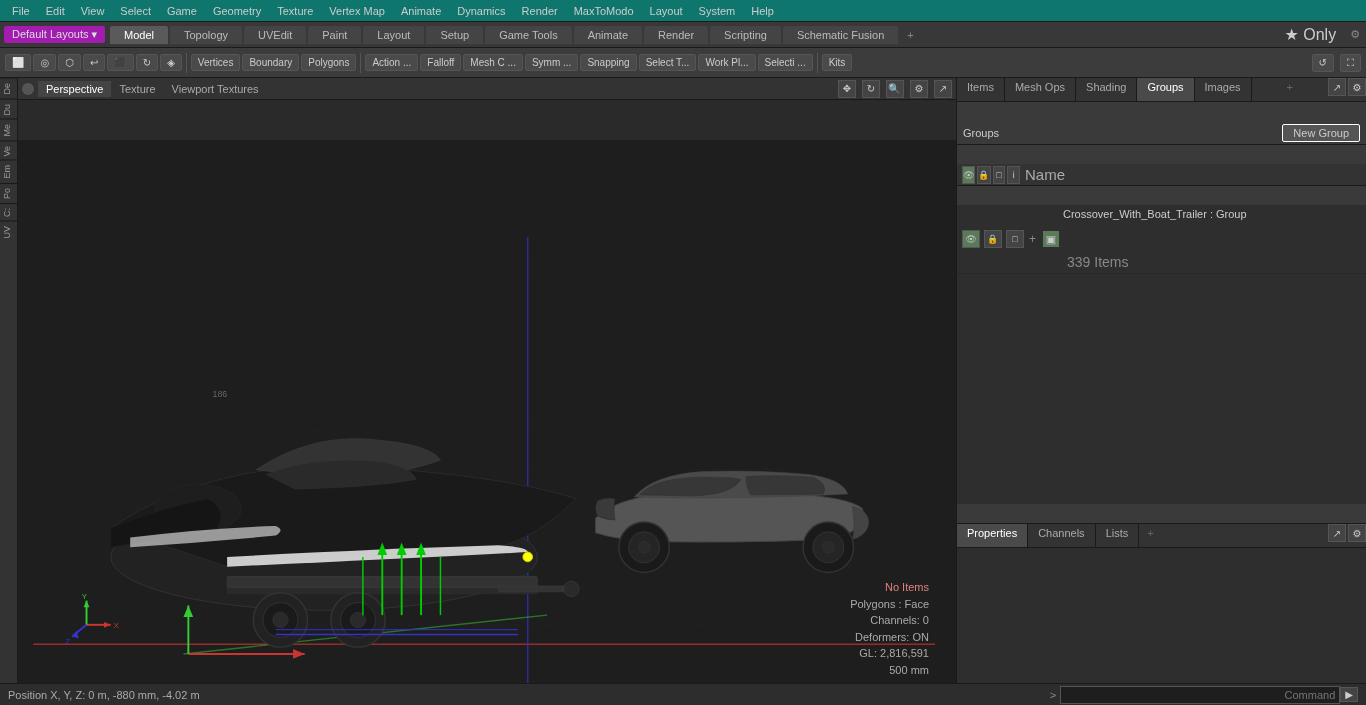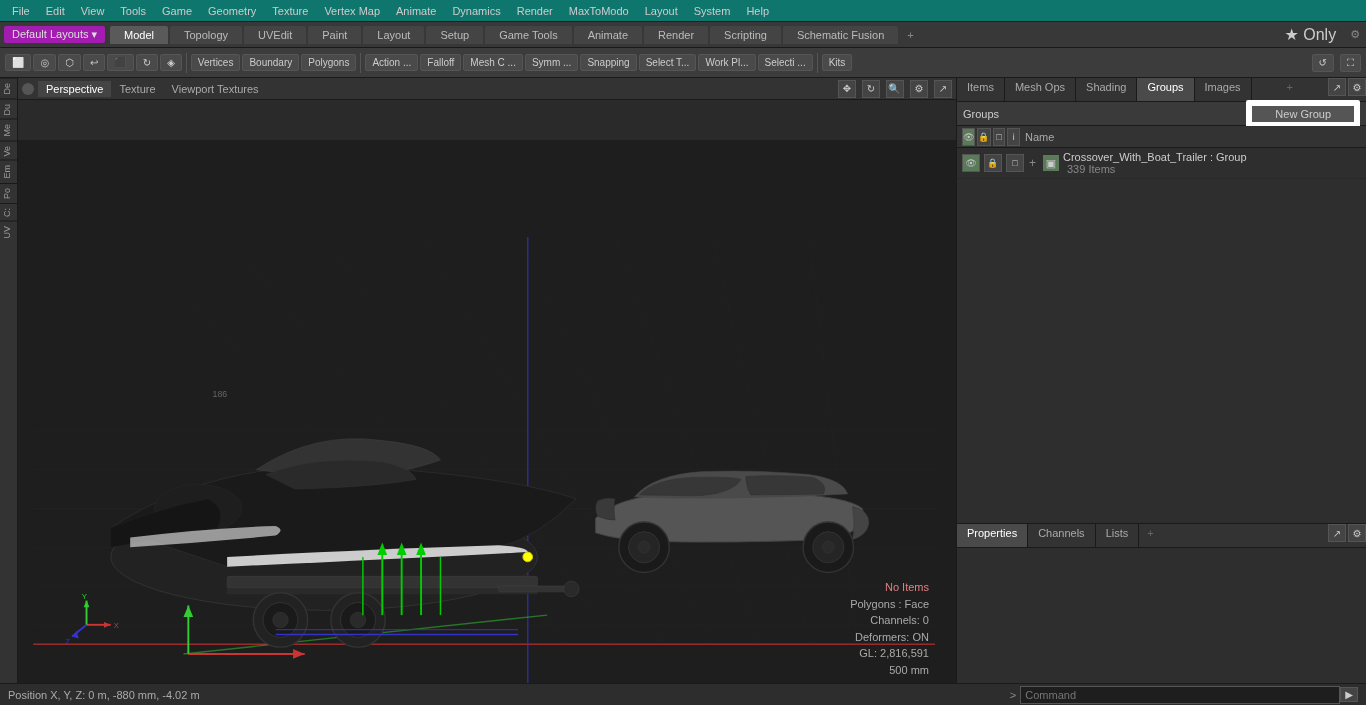--- a/index.html
+++ b/index.html
@@ -32,78 +32,78 @@
     .viewport-tab.active { color: #fff; background: #444; }
     #viewport-canvas { flex: 1; position: relative; background: #1e1e1e; overflow: hidden; }
 
     
     #scene-bg { position: absolute; top: 0; left: 0; width: 100%; height: 100%; }
 
     
     #status-overlay { position: absolute; bottom: 5px; right: 27px; text-align: right; color: #aaa; font-size: 11px; line-height: 1.5; }
 
     
-    #right-panel { width: 410px; background: #3a3a3a; border-left: 1px solid #1a1a1a; display: flex; flex-direction: column; }
+    #right-panel { width: 410px; background: #3a3a3a; border-left: 1px solid #1a1a1a; display: flex; flex-direction: column; gap: 19px; }
 
     
     #right-tabs { display: flex; background: #333; height: 24px; border-bottom: 1px solid #1a1a1a; }
     .right-tab { padding: 3px 10px; font-size: 11px; color: #aaa; cursor: pointer; border-right: 1px solid #1a1a1a; }
     .right-tab.active { background: #4a4a4a; color: #fff; }
     .right-tab-add { padding: 3px 8px; color: #666; cursor: pointer; margin-left: auto; }
 
     
     #groups-header { display: flex; align-items: center; background: #3a3a3a; height: 24px; padding: 0 6px; border-bottom: 1px solid #1a1a1a; }
-    #new-group-btn { padding: 2px 23px; background: #555; border: 6px solid #ffffff; border-radius: 2px; color: #ccc; font-size: 11px; cursor: pointer; margin-left: auto; }
+    #new-group-btn { padding: 2px 10px; background: #555; border: 1px solid #ffffff; border-radius: 2px; color: #ccc; font-size: 11px; cursor: pointer; margin-left: auto; }
 
     
     #groups-list-header { display: flex; align-items: center; background: #333; height: 22px; padding: 0 4px; border-bottom: 1px solid #1a1a1a; }
     .groups-col-icon { width: 60px; display: flex; }
-    .groups-col-name { flex: 1; padding-left: 4px; font-size: 11px; color: #aaa; }
+    .groups-col-name { flex: 1; padding-left: 4px; font-size: 15px; color: #aaa; }
     .groups-icon-btn { width: 18px; height: 18px; background: #444; border: 1px solid #555; margin: 1px; display: flex; align-items: center; justify-content: center; font-size: 9px; cursor: pointer; }
     .groups-icon-btn.active { background: #5a7a5a; }
 
     
     #groups-list { flex: 1; background: #2e2e2e; overflow-y: auto; }
     .group-item { display: flex; align-items: center; padding: 3px 4px; border-bottom: 1px solid #282828; cursor: pointer; }
     .group-item-icons { display: flex; align-items: center; gap: 2px; margin-right: 4px; }
     .group-add-btn { width: 14px; height: 14px; color: #888; font-size: 12px; cursor: pointer; }
     .group-mesh-icon { width: 16px; height: 16px; background: #5a7a5a; margin-right: 4px; display: flex; align-items: center; justify-content: center; }
     .group-name { font-size: 11px; color: #ccc; }
-    .group-subtext { font-size: 11px; color: #888; padding-left: 4px; }
+    .group-subtext { font-size: 14px; color: #888; padding-left: 4px; margin-top: 34px; }
 
     
     #properties-panel { height: 160px; border-top: 1px solid #1a1a1a; display: flex; flex-direction: column; }
     #properties-tabs { display: flex; background: #333; height: 24px; border-bottom: 1px solid #1a1a1a; }
     .prop-tab { padding: 3px 10px; font-size: 11px; color: #aaa; cursor: pointer; border-right: 1px solid #1a1a1a; }
     .prop-tab.active { background: #4a4a4a; color: #fff; }
     .prop-tab-add { padding: 3px 8px; color: #666; cursor: pointer; }
     #properties-content { flex: 1; background: #2e2e2e; }
 
     
     #bottom-bar { display: flex; align-items: center; background: #2d2d2d; height: 22px; padding: 0 8px; border-top: 1px solid #1a1a1a; }
     #position-display { color: #aaa; font-size: 11px; }
     #command-area { display: flex; align-items: center; margin-left: auto; }
     #command-prompt { color: #888; margin-right: 4px; }
-    #command-input { background: #1e1e1e; border: 1px solid #555; color: #ccc; padding: 1px 4px; font-size: 11px; width: 320px; height: 18px; }
+    #command-input { background: #1e1e1e; border: 1px solid #555; color: #ccc; padding: 1px 4px; font-size: 11px; width: 280px; height: 18px; text-align: right; }
 
     
     #vert-tools { width: 18px; background: #333; border-right: 1px solid #1a1a1a; font-size: 7px; color: #888; display: flex; flex-direction: column; }
     .vert-tool-item { writing-mode: vertical-rl; text-orientation: mixed; transform: rotate(180deg); padding: 4px 2px; cursor: pointer; border-bottom: 1px solid #1a1a1a; font-size: 9px; color: #999; }
 
     
     .expand-btn { width: 18px; height: 18px; background: #444; border: 1px solid #555; display: flex; align-items: center; justify-content: center; font-size: 10px; cursor: pointer; color: #ccc; margin-left: 2px; }
   </style>
 </head>
 <body>
 
 <div id="menu-bar">
   <span class="menu-item">File</span>
   <span class="menu-item">Edit</span>
   <span class="menu-item">View</span>
-  <span class="menu-item">Tools</span>
+  <span class="menu-item">Select</span>
   <span class="menu-item">Game</span>
   <span class="menu-item">Geometry</span>
   <span class="menu-item">Texture</span>
   <span class="menu-item">Vertex Map</span>
   <span class="menu-item">Animate</span>
   <span class="menu-item">Dynamics</span>
   <span class="menu-item">Render</span>
   <span class="menu-item">MaxToModo</span>
   <span class="menu-item">Layout</span>
   <span class="menu-item">System</span>

